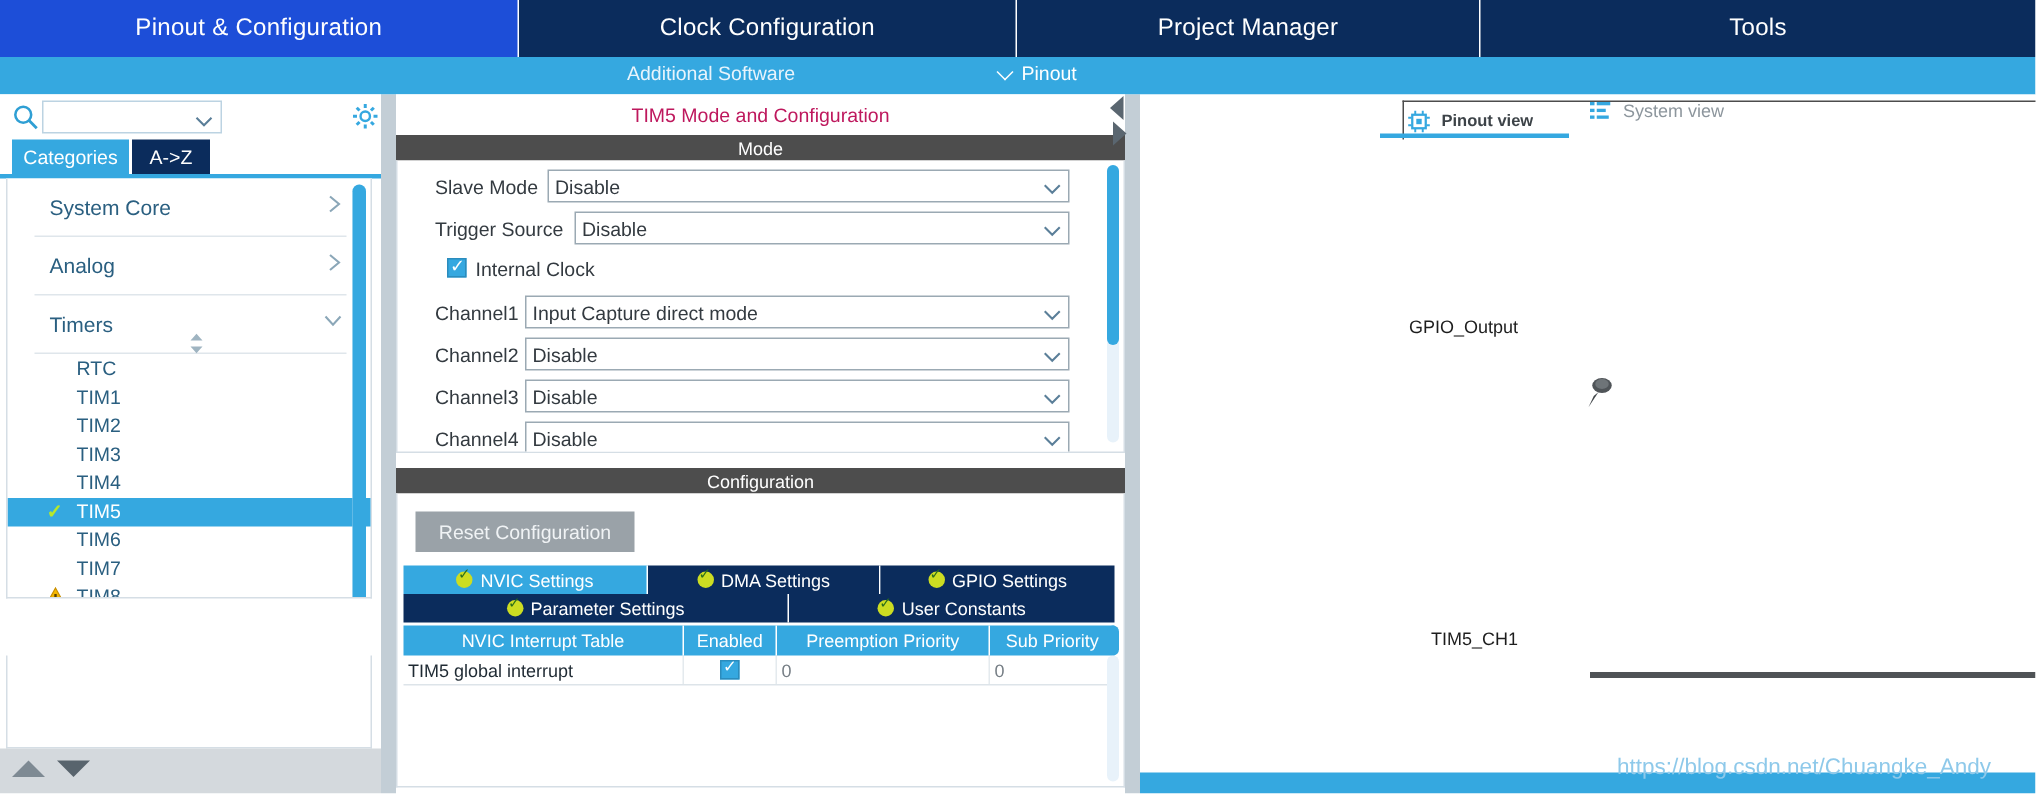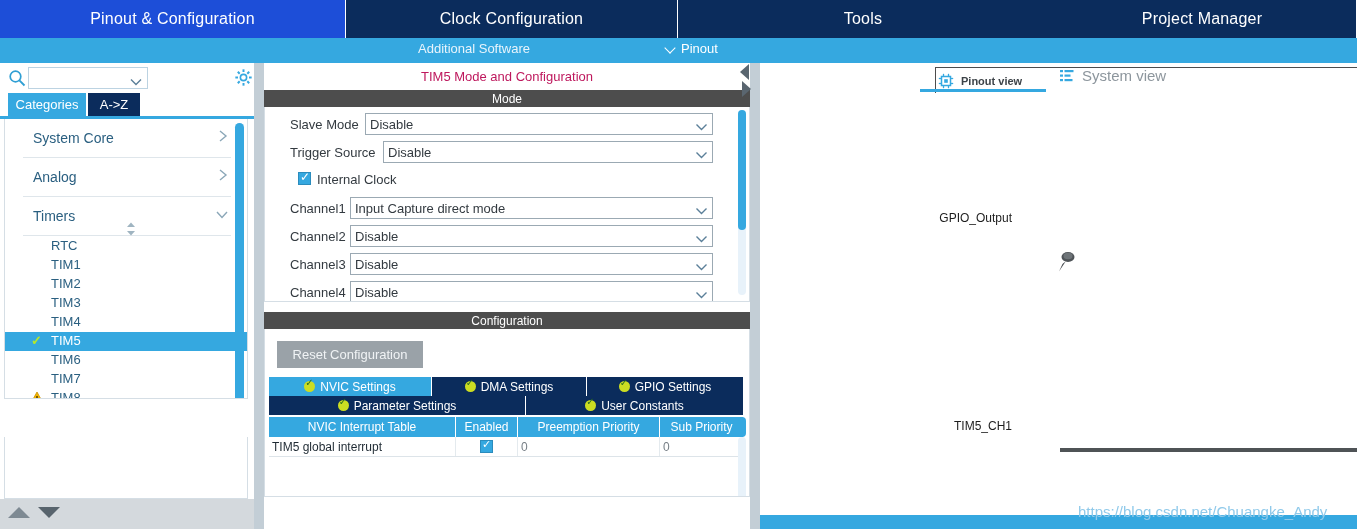--- a/index.html
+++ b/index.html
@@ -109,21 +109,21 @@
                    background:#35a8e0; border-radius:4px; }
 
   .collapse-arrows { position:absolute; left:476px; top:0px; width:12px; height:38px; }
   .collapse-arrows .a1, .collapse-arrows .a2 { position:absolute; width:0; height:0; }
   .collapse-arrows .a1 { left:0; top:1px;  border-top:8px solid transparent;
                          border-bottom:8px solid transparent; border-right:9px solid #5a6670; }
   .collapse-arrows .a2 { left:2px; top:18px; border-top:8px solid transparent;
                          border-bottom:8px solid transparent; border-left:9px solid #5a6670; }
 
   .cfg-wrap { position:relative; margin-top:10px;border-radius:15px; }
-  .cfg-body { position:relative; height:168px; background:#ffffff;
+  .cfg-body { position:relative; height:196px; background:#ffffff;
               border:1px solid #d5dee5; border-top:none; overflow:hidden; }
   .reset-btn { position:absolute; left:12px; top:12px; width:146px; height:27px;
                background:#9aa2a8; color:#f0f3f5; font-size:13px;
                display:flex; align-items:center; justify-content:center; }
   .tabstrip { position:absolute; left:4px; top:48px; width:474px; }
   .tabrow { display:flex; }
   .cfgtab { height:19px; background:#0b2c5c; color:#ffffff; font-size:12px;
             display:flex; align-items:center; justify-content:center; gap:5px;
             border-right:1px solid #ffffff; }
   .cfgtab:last-child { border-right:none; }
@@ -145,21 +145,21 @@
   .cb-sm { width:13px; height:13px; background:#35a8e0; border:1px solid #2b8cbd; position:relative; }
   .cb-sm::after { content:"✓"; position:absolute; left:1px; top:-3px; color:#fff; font-size:11px; }
   .sb-cfg { position:absolute; right:3px; top:88px; width:8px; height:20px;
             background:#35a8e0; border-radius:4px; }
   .sb-cfg2 { position:absolute; right:3px; top:108px; width:8px; height:84px;
              background:#e8f2fa; border-radius:4px; }
 
   
   .right { position:absolute; left:760px; top:63px; width:597px; height:466px; background:#ffffff; }
   .viewtabs { position:absolute; left:0; top:0; width:597px; height:32px; }
-  .vtab { position:absolute; top:4px; display:flex; align-items:center; gap:7px; font-size:15px; }
+  .vtab { position:absolute; top:4px; display:flex; align-items:center; gap:7px; font-size:12px; }
   .vtab.pin { left:175px; color:#3d4348; font-weight:bold; }
   .vtab.sys { left:300px; color:#8d969d; }
   .vtab-underline { position:absolute; left:160px; top:26px; width:126px; height:3px; background:#35a8e0; }
 
   .chipcanvas { position:absolute; left:0; top:32px; width:597px; height:400px; background:#ffffff; }
   .chipbody { position:absolute; left:300px; top:13px; width:297px; height:376px;
               background:#74797c; }
   .chipbody .stlogo { position:absolute; left:217px; top:90px; font-size:58px;
                       font-weight:bold; color:#eef1f2; letter-spacing:1px; }
   .chipbody .innerline { position:absolute; left:0; top:0; width:3px; height:376px;
@@ -184,22 +184,22 @@
   .top-sliver { position:absolute; left:1060px; top:448px; width:297px; height:4px; background:#4f5356; }
 </style>
 </head>
 <body>
 
 <div id="app">
 
   <div class="topbar">
     <div class="maintab t1 active">Pinout &amp; Configuration</div>
     <div class="maintab t2">Clock Configuration</div>
+    <div class="maintab t3">Project Manager</div>
     <div class="maintab t4">Tools</div>
-    <div class="maintab t3">Project Manager</div>
   </div>
 
   <div class="subbar">
     <div class="addsw">Additional Software</div>
     <div class="pin-drop">
       <span class="chev"></span>
       <span>Pinout</span>
     </div>
   </div>
 

